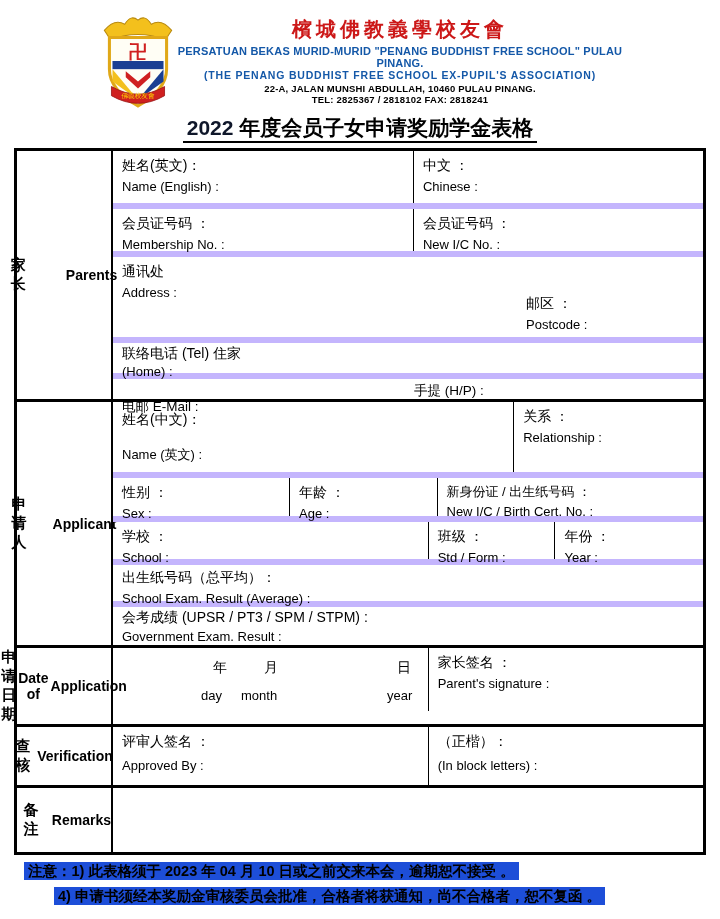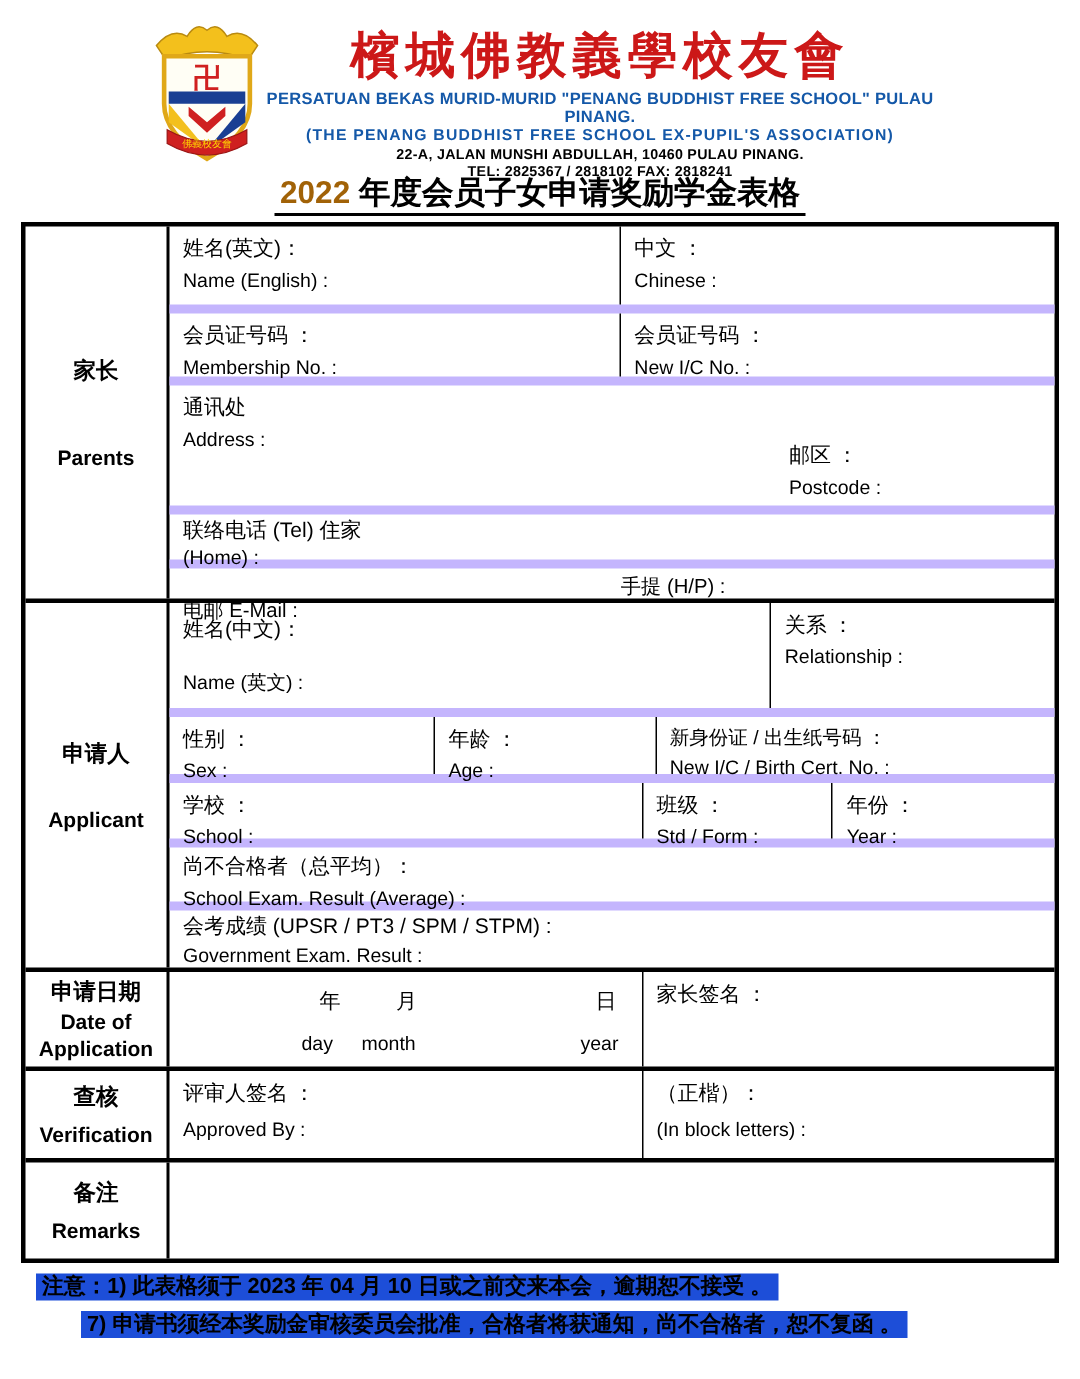--- a/index.html
+++ b/index.html
@@ -4,38 +4,38 @@
 <style>
   * { margin:0; padding:0; box-sizing:border-box; }
   html,body { background:#ffffff; }
   body { width:720px; font-family:"Liberation Sans","DejaVu Sans",sans-serif; color:#000; }
   .page { position:relative; width:720px; height:919px; background:#fff; overflow:hidden; }
 
   
   .header { position:relative; height:112px; }
   .logo { position:absolute; left:96px; top:12px; width:84px; height:98px; }
   .header-text { position:absolute; left:175px; top:18px; width:450px; text-align:center; }
-  .org-cn { font-size:33px; font-weight:bold; color:#cc1818; letter-spacing:4px;
+  .org-cn { font-size:20px; font-weight:bold; color:#cc1818; letter-spacing:4px;
             font-family:"DejaVu Serif","Liberation Serif",serif; line-height:1.15; }
   .org-line1 { margin-top:4px; font-size:11px; font-weight:bold; color:#1458a8; letter-spacing:.2px; }
   .org-line2 { font-size:10.5px; font-weight:bold; color:#1458a8; letter-spacing:.8px; }
   .org-addr { font-size:9.5px; font-weight:bold; margin-top:2px; letter-spacing:.2px; }
   .org-tel  { font-size:9.5px; font-weight:bold; letter-spacing:.2px; }
 
   
   .form-title { text-align:center; margin-top:2px; font-size:21px; font-weight:bold; height:32px; }
   .form-title .inner { border-bottom:2.5px solid #000; padding:0 4px 2px 4px; }
-  .form-title .year { color:#a16207;margin-top:28px; }
+  .form-title .year { color:#0f172a;margin-top:28px; }
 
   
   .ftable { margin:2px 14px 0 14px; border:3px solid #000; }
   .section { display:flex; border-bottom:3px solid #000; }
   .section:last-child { border-bottom:none; }
   .label-col { width:96px; min-width:96px; border-right:2px solid #000; display:flex;
-               flex-direction:column; align-items:center; justify-content:center;
+               flex-direction:row; align-items:center; justify-content:center;
                font-weight:bold; text-align:center; }
   .label-cn { font-size:15px; }
   .label-en { font-size:14px; }
   .sec-parents .label-col { gap:40px; }
   .sec-applicant .label-col { gap:26px; }
   .sec-date .label-col { gap:2px; }
   .sec-verify .label-col { gap:7px; }
   .sec-remarks .label-col { gap:7px; }
   .content-col { flex:1; display:flex; flex-direction:column; }
   .row { display:flex; border-bottom:6px solid #c4b5fd; position:relative; }
@@ -190,21 +190,21 @@
             <span class="cn">班级 ：</span>
             <span class="en">Std / Form :</span>
           </div>
           <div class="cell" style="width:25%">
             <span class="cn">年份 ：</span>
             <span class="en">Year :</span>
           </div>
         </div>
         <div class="row" style="height:42px">
           <div class="cell" style="width:100%; padding-top:4px">
-            <span class="cn">尚不合格者（总平均）：</span>
+            <span class="cn">出生纸号码（总平均）：</span>
             <span class="en">School Exam. Result (Average) :</span>
           </div>
         </div>
         <div class="row" style="height:38px">
           <div class="cell" style="width:100%; padding-top:2px">
             <span class="cn">会考成绩 (UPSR / PT3 / SPM / STPM) :</span>
             <span class="en" style="margin-top:2px">Government  Exam. Result :</span>
           </div>
         </div>
       </div>
@@ -221,20 +221,21 @@
           <div class="cell date-cell" style="width:53.5%">
             <span class="d-cn d-y">年</span>
             <span class="d-cn d-m">月</span>
             <span class="d-cn d-d">日</span>
             <span class="d-en d-day">day</span>
             <span class="d-en d-month">month</span>
             <span class="d-en d-year">year</span>
           </div>
           <div class="cell" style="width:46.5%">
             <span class="cn">家长签名 ：</span>
+            <span class="en">Parent's signature :</span>
           </div>
         </div>
       </div>
     </div>
 
     <div class="section sec-verify">
       <div class="label-col">
         <span class="label-cn">查核</span>
         <span class="label-en">Verification</span>
       </div>
@@ -264,17 +265,17 @@
       </div>
     </div>
 
   </div>
 
   <div class="notes">
     <div class="note1">
       <span class="hl"><span>注意：</span><span>1)  此表格须于 2023 年 04 月 10 日或之前交来本会，逾期恕不接受 。</span></span>
     </div>
     <div class="note2">
-      <span class="hl">7)  申请书须经本奖励金审核委员会批准，合格者将获通知，尚不合格者，恕不复函 。</span>
+      <span class="hl">4)  申请书须经本奖励金审核委员会批准，合格者将获通知，尚不合格者，恕不复函 。</span>
     </div>
   </div>
 
 </div>
 
 </body></html>

